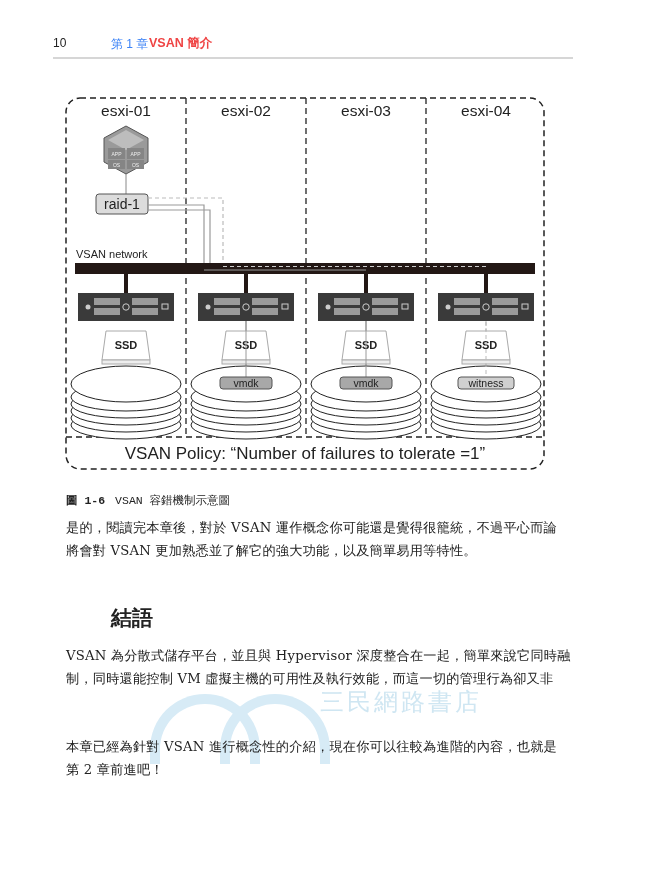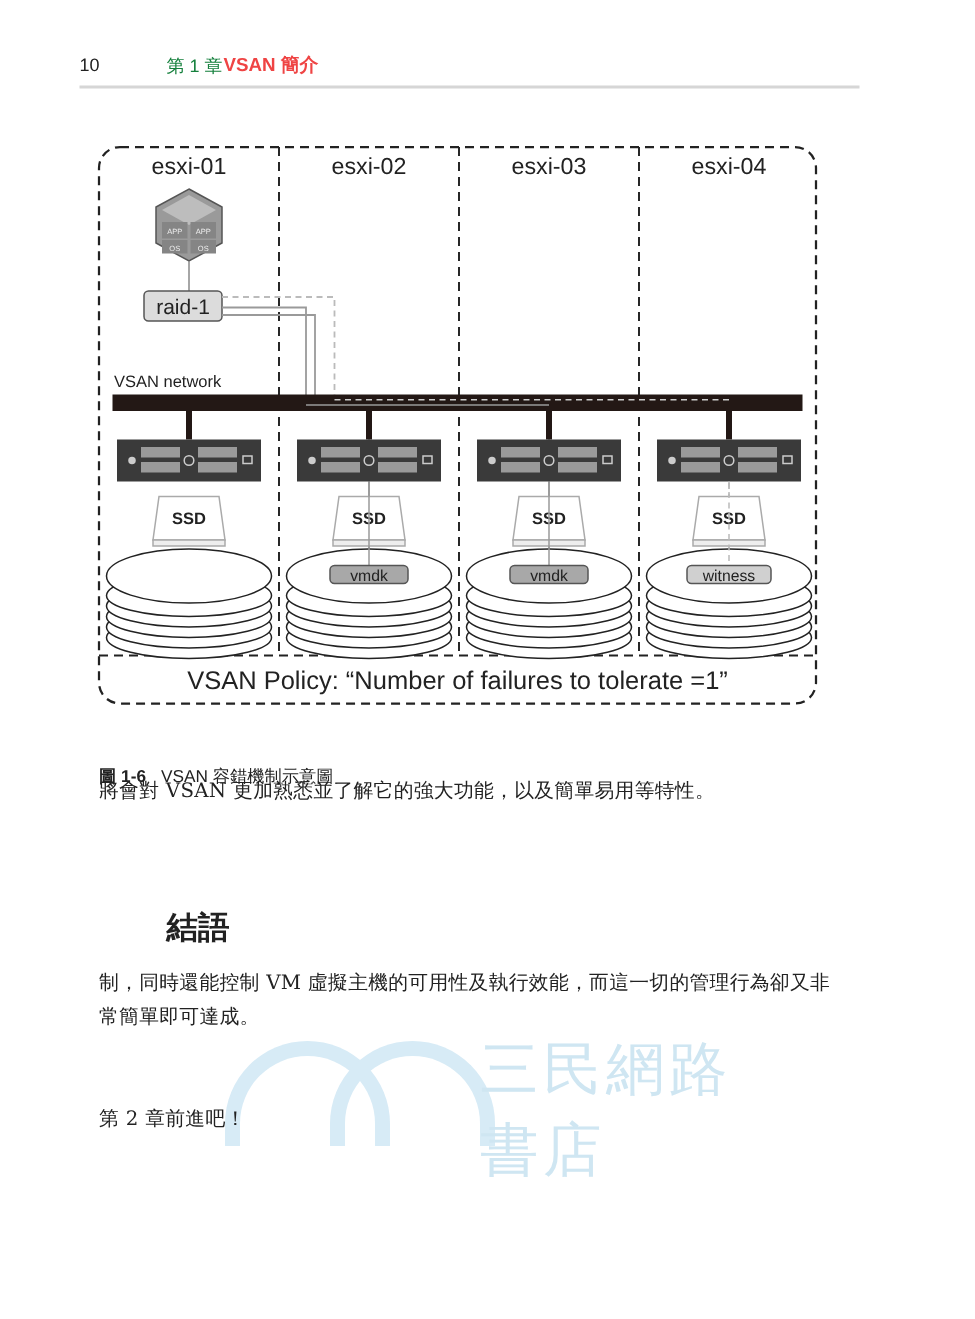--- a/index.html
+++ b/index.html
@@ -1,31 +1,31 @@
 <!DOCTYPE html>
 <html><head>
 <meta charset="utf-8">
 <style>
   html,body{margin:0;padding:0;background:#fff;}
   body{width:650px;height:879px;position:relative;overflow:hidden;font-family:"DejaVu Serif",serif;color:#222;}
   .header{position:absolute;left:53px;top:33px;width:520px;height:24px;border-bottom:2px solid #d6d6d6;font-family:"Liberation Sans",sans-serif;}
   .pg{position:absolute;left:0;top:3px;font-size:12px;color:#222;}
-  .ch{position:absolute;left:58px;top:3px;font-size:12px;color:#15803d;}
+  .ch{position:absolute;left:58px;top:3px;font-size:12px;color:#3b82f6;}
   .ct{position:absolute;left:96px;top:2px;font-size:12.5px;font-weight:bold;color:#ef4444;}
   .figure{position:absolute;left:60px;top:92px;width:500px;height:384px;}
   .figure svg{display:block;}
-  .caption{position:absolute;left:66px;top:510px;font-family:Liberation Sans, sans-serif;font-size:11.5px;color:#222;}
+  .caption{position:absolute;left:66px;top:493px;font-family:Liberation Mono, monospace;font-size:11.5px;color:#222;}
   .caption b{font-weight:bold;margin-right:10px;}
   .para{position:absolute;left:66px;width:518px;font-size:13.2px;line-height:23px;color:#222;letter-spacing:0.2px;}
   .p1{top:516px;}
   .h2{position:absolute;left:66px;top:604px;font-family:"DejaVu Sans",sans-serif;font-size:21px;font-weight:bold;color:#222;margin-left:45px;}
   .p2{top:644px;}
   .p3{top:735px;}
   .watermark{position:absolute;left:150px;top:686px;width:360px;height:60px;pointer-events:none;}
-  .wm-text{position:absolute;left:170px;top:0px;font-family:"DejaVu Serif",serif;font-size:39px;color:#cfe6f2;letter-spacing:3px;}
+  .wm-text{position:absolute;left:170px;top:0px;font-family:"DejaVu Serif",serif;font-size:24px;color:#cfe6f2;letter-spacing:3px;}
   .wm-arc{position:absolute;border:10px solid #d7ebf6;border-bottom:none;border-radius:60px 60px 0 0;}
 </style>
 </head>
 <body>
 
 <div class="header">
   <span class="pg">10</span>
   <span class="ch">第 1 章</span>
   <span class="ct">VSAN 簡介</span>
 </div>
@@ -170,31 +170,33 @@
 
     <text x="245" y="367" font-size="17" text-anchor="middle" fill="#222">VSAN Policy: “Number of failures to tolerate =1”</text>
   </svg>
 </div>
 
 <div class="caption">
   <b>圖 1-6</b><span>VSAN 容錯機制示意圖</span>
 </div>
 
 <div class="para p1">
+  <div>是的，閱讀完本章後，對於 VSAN 運作概念你可能還是覺得很籠統，不過平心而論</div>
   <div>將會對 VSAN 更加熟悉並了解它的強大功能，以及簡單易用等特性。</div>
 </div>
 
 <div class="h2">結語</div>
 
 <div class="watermark">
   <div class="wm-arc" style="left:0;top:8px;width:90px;height:60px;"></div>
   <div class="wm-arc" style="left:70px;top:8px;width:90px;height:60px;"></div>
   <div class="wm-text">三民網路書店</div>
 </div>
 
 <div class="para p2">
+  <div>VSAN 為分散式儲存平台，並且與 Hypervisor 深度整合在一起，簡單來說它同時融</div>
   <div>制，同時還能控制 VM 虛擬主機的可用性及執行效能，而這一切的管理行為卻又非</div>
-  <div>常簡單即可達成。</div>
 </div>
 
 <div class="para p3">
+  <div>本章已經為針對 VSAN 進行概念性的介紹，現在你可以往較為進階的內容，也就是</div>
   <div>第 2 章前進吧！</div>
 </div>
 
 </body></html>

